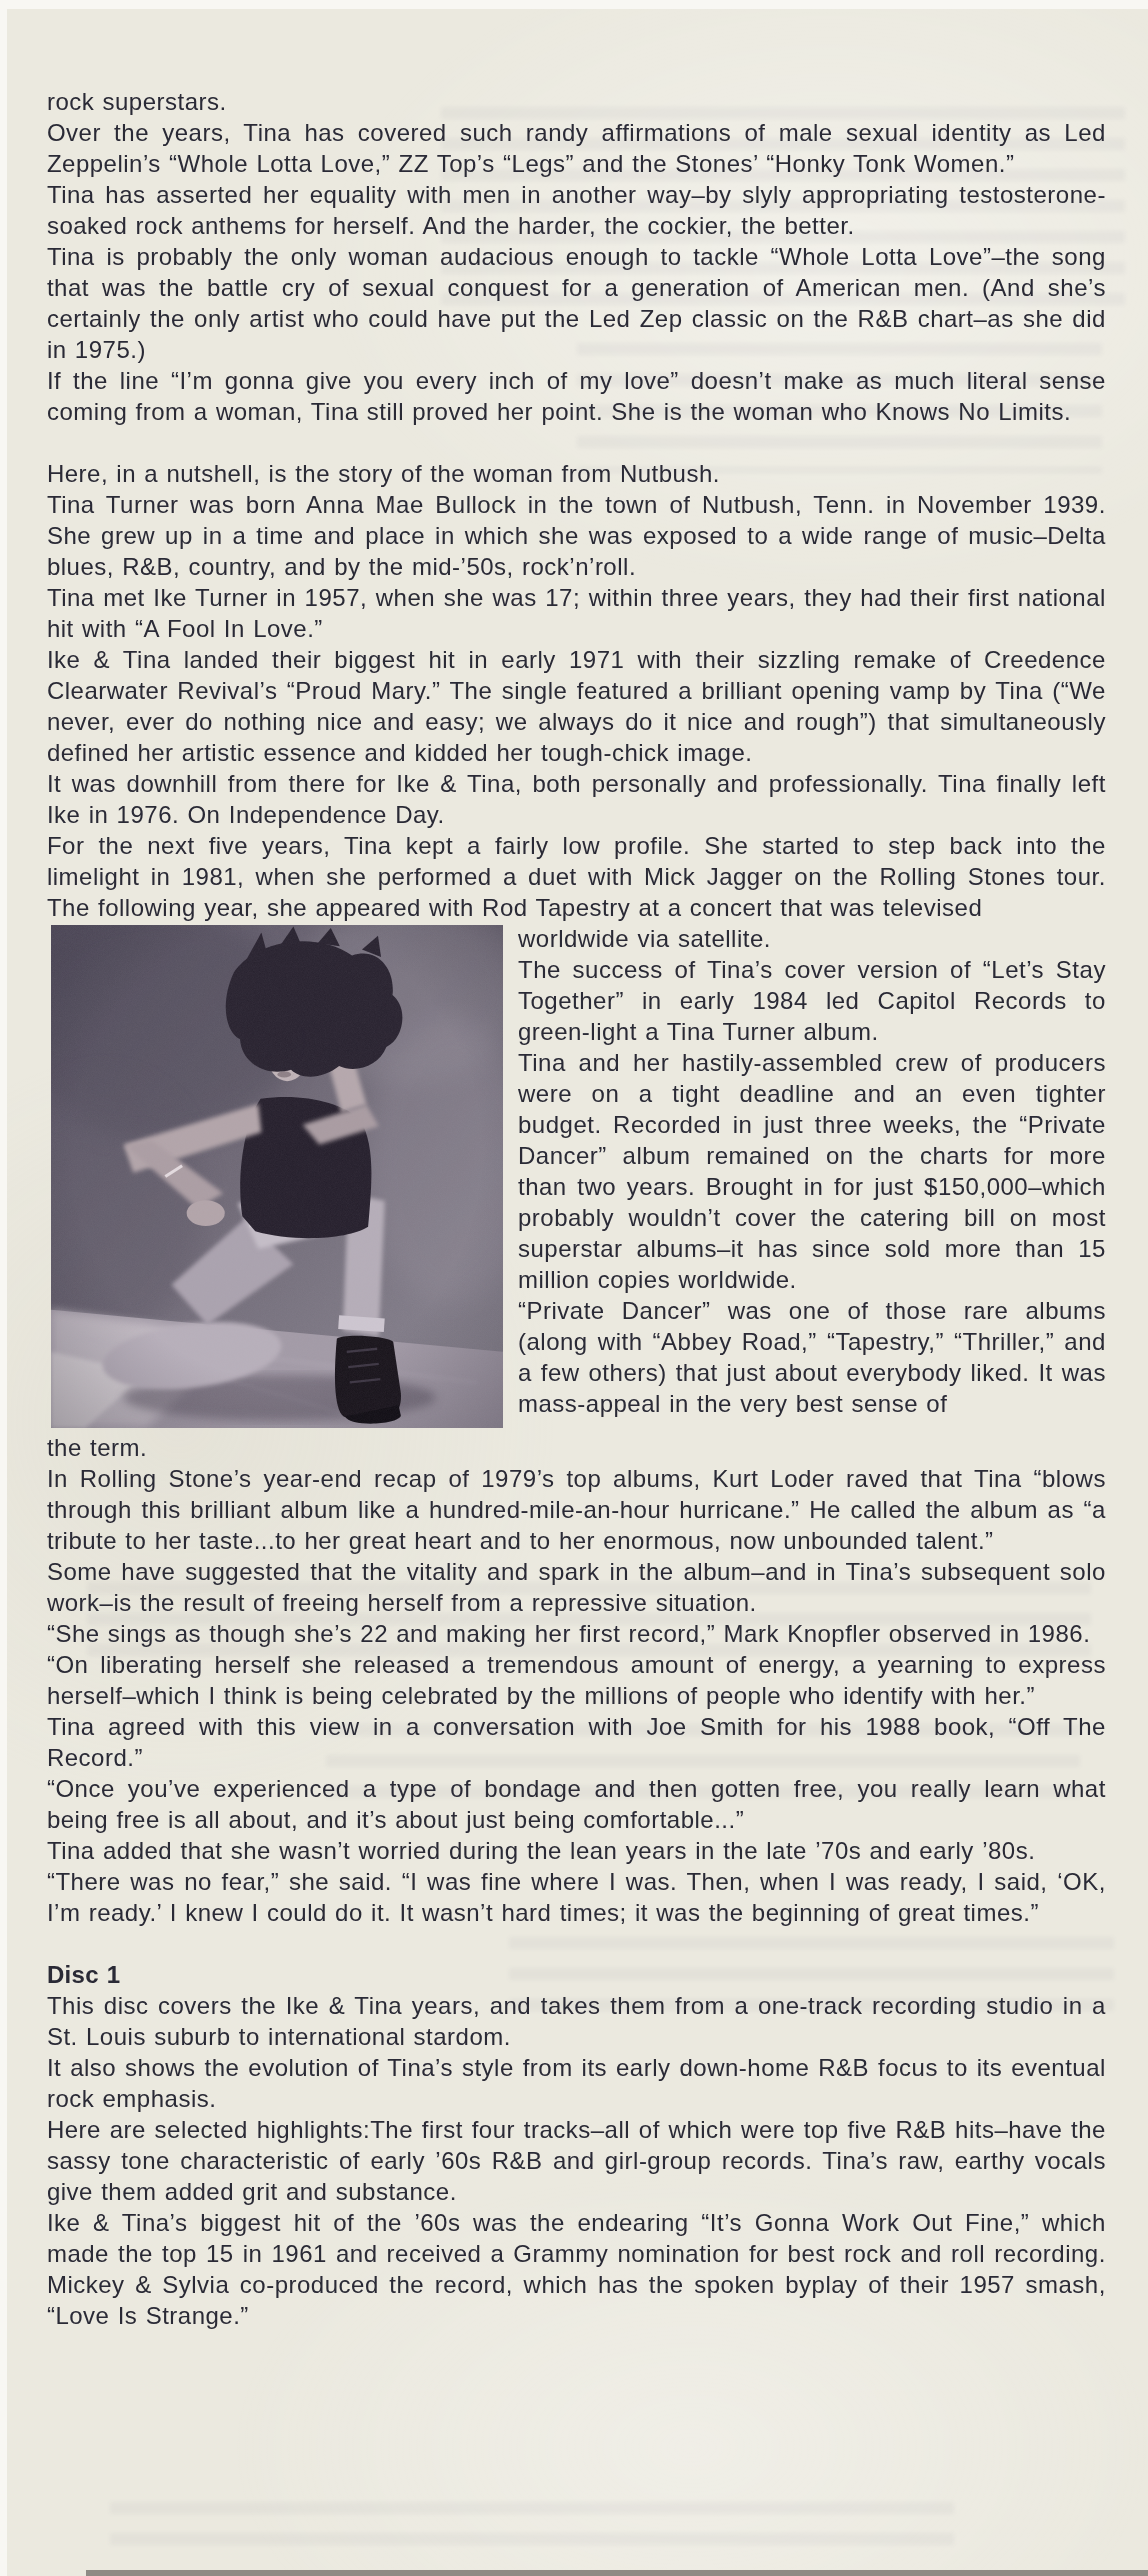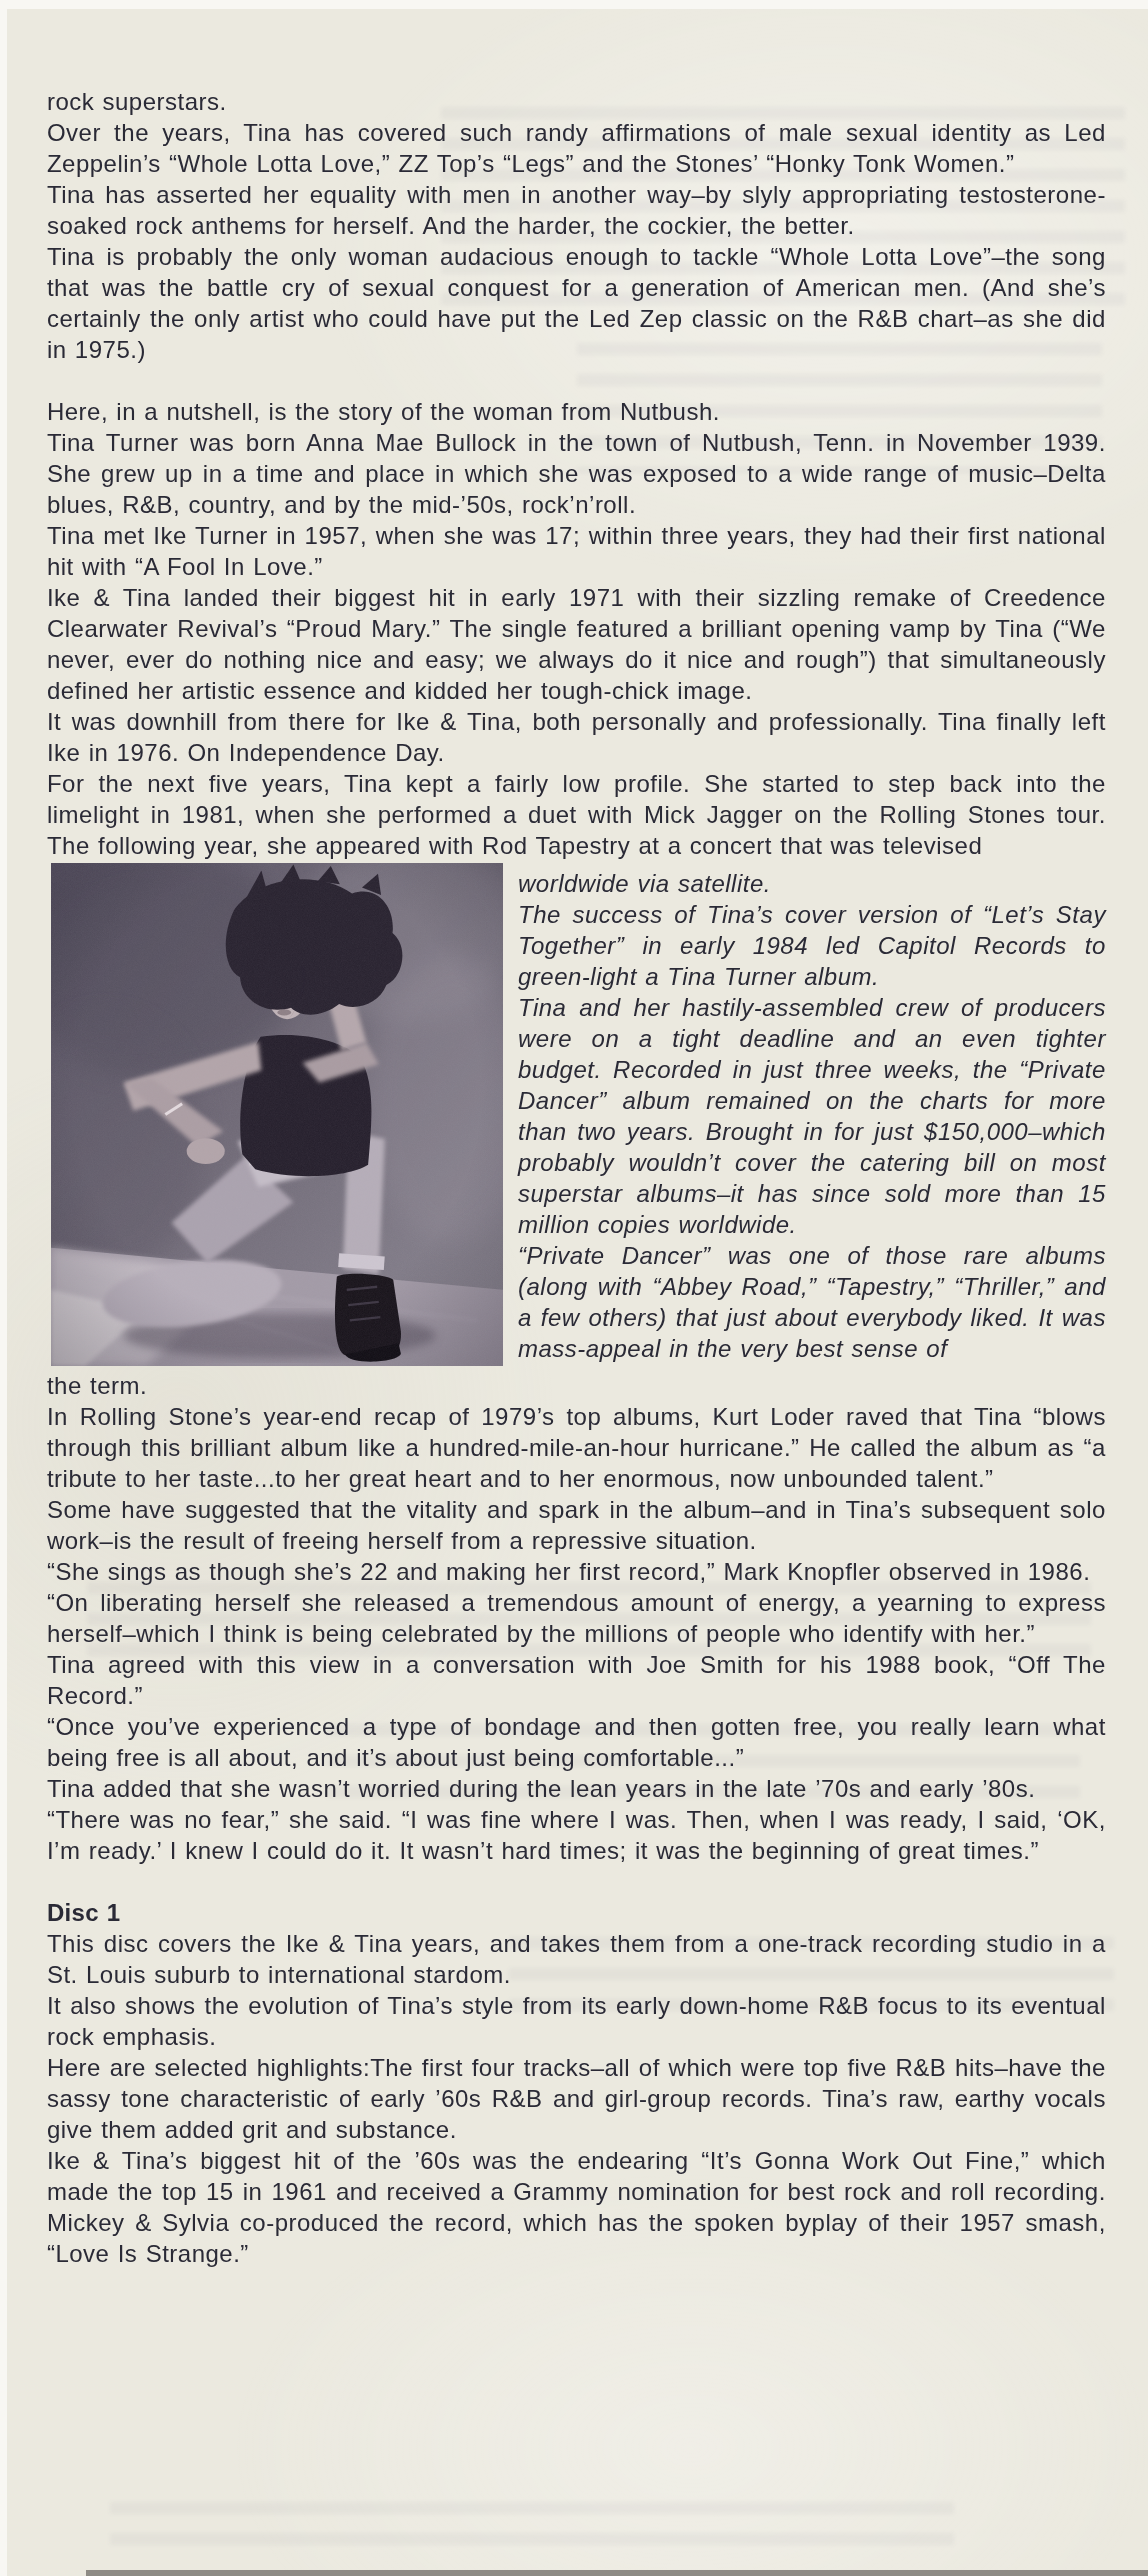--- a/index.html
+++ b/index.html
@@ -21,21 +21,21 @@
   .content{
     position:absolute;left:40px;top:77px;width:1059px;
     font-size:24px;line-height:31px;
     color:#2a2a36;
     text-align:justify;
     letter-spacing:0.5px;word-spacing:1.1px;
   }
   .para{margin:0;padding:0;}
   .para.gap{margin-top:31px;}
   .para.heading{font-weight:bold;letter-spacing:0.3px;}
-  .photo-row{display:flex;align-items:center;font-style:italic;}
+  .photo-row{display:flex;align-items:flex-start;}
   .photo{
     flex:0 0 auto;
     width:452px;height:503px;
     margin:1.5px 14.5px 4.6px 4.6px;
     background:#6e6875;
   }
   .photo svg{display:block;width:100%;height:100%;}
   .right-col{flex:1 1 auto;min-width:0;}
   .ghost{
     position:absolute;
@@ -74,20 +74,21 @@
     <div class="ghost g5"></div>
 
     <div class="content">
 
       <div>
 
       <p class="para">rock superstars.</p>
           <p class="para">Over the years, Tina has covered such randy affirmations of male sexual identity as Led Zeppelin’s “Whole Lotta Love,” ZZ Top’s “Legs” and the Stones’ “Honky Tonk Women.”</p>
           <p class="para">Tina has asserted her equality with men in another way–by slyly appropriating testosterone-soaked rock anthems for herself. And the harder, the cockier, the better.</p>
           <p class="para">Tina is probably the only woman audacious enough to tackle “Whole Lotta Love”–the song that was the battle cry of sexual conquest for a generation of American men. (And she’s certainly the only artist who could have put the Led Zep classic on the R&amp;B chart–as she did in 1975.)</p>
+          <p class="para">If the line “I’m gonna give you every inch of my love” doesn’t make as much literal sense coming from a woman, Tina still proved her point. She is the woman who Knows No Limits.</p>
           <p class="para gap">Here, in a nutshell, is the story of the woman from Nutbush.</p>
           <p class="para">Tina Turner was born Anna Mae Bullock in the town of Nutbush, Tenn. in November 1939. She grew up in a time and place in which she was exposed to a wide range of music–Delta blues, R&amp;B, country, and by the mid-’50s, rock’n’roll.</p>
           <p class="para">Tina met Ike Turner in 1957, when she was 17; within three years, they had their first national hit with “A Fool In Love.”</p>
           <p class="para">Ike &amp; Tina landed their biggest hit in early 1971 with their sizzling remake of Creedence Clearwater Revival’s “Proud Mary.” The single featured a brilliant opening vamp by Tina (“We never, ever do nothing nice and easy; we always do it nice and rough”) that simultaneously defined her artistic essence and kidded her tough-chick image.</p>
           <p class="para">It was downhill from there for Ike &amp; Tina, both personally and professionally. Tina finally left Ike in 1976. On Independence Day.</p>
           <p class="para">For the next five years, Tina kept a fairly low profile. She started to step back into the limelight in 1981, when she performed a duet with Mick Jagger on the Rolling Stones tour. The following year, she appeared with Rod Tapestry at a concert that was televised</p>
         </div>
 
       <div class="photo-row">
         <div class="photo" role="img" aria-label="Black-and-white photo of Tina Turner crouching on a draped studio backdrop, one hand to her head, wearing a dark sleeveless top, light jeans and a black boot">

